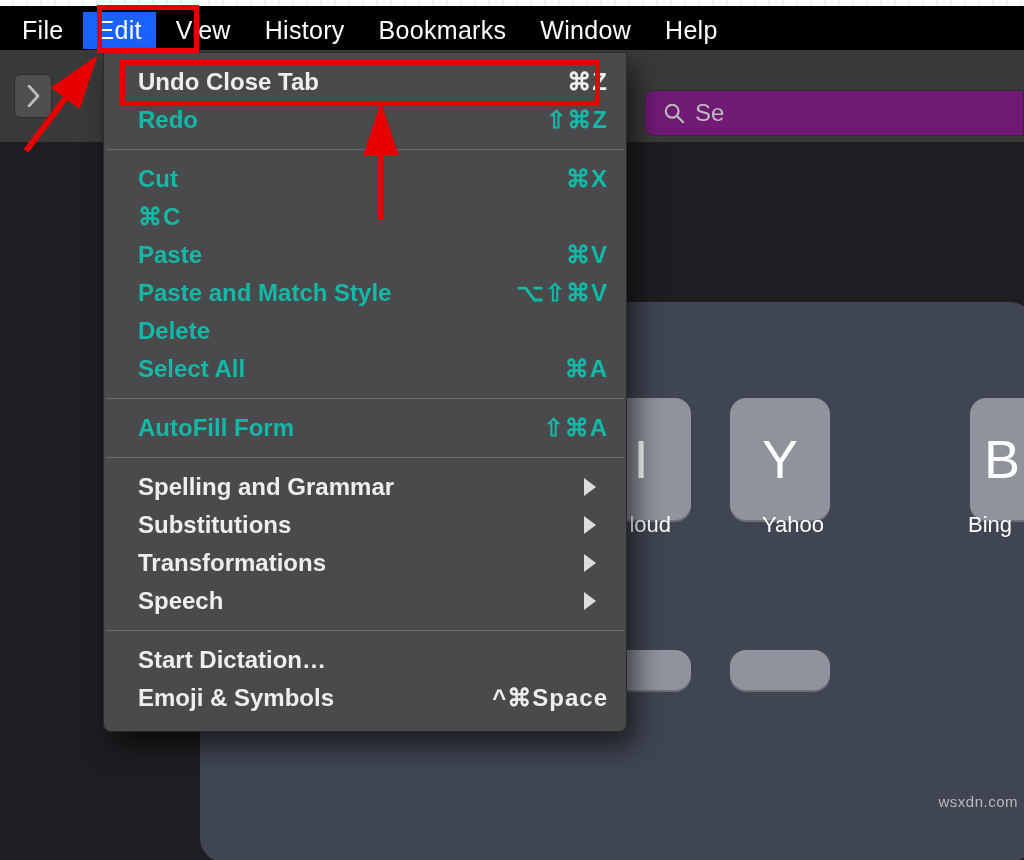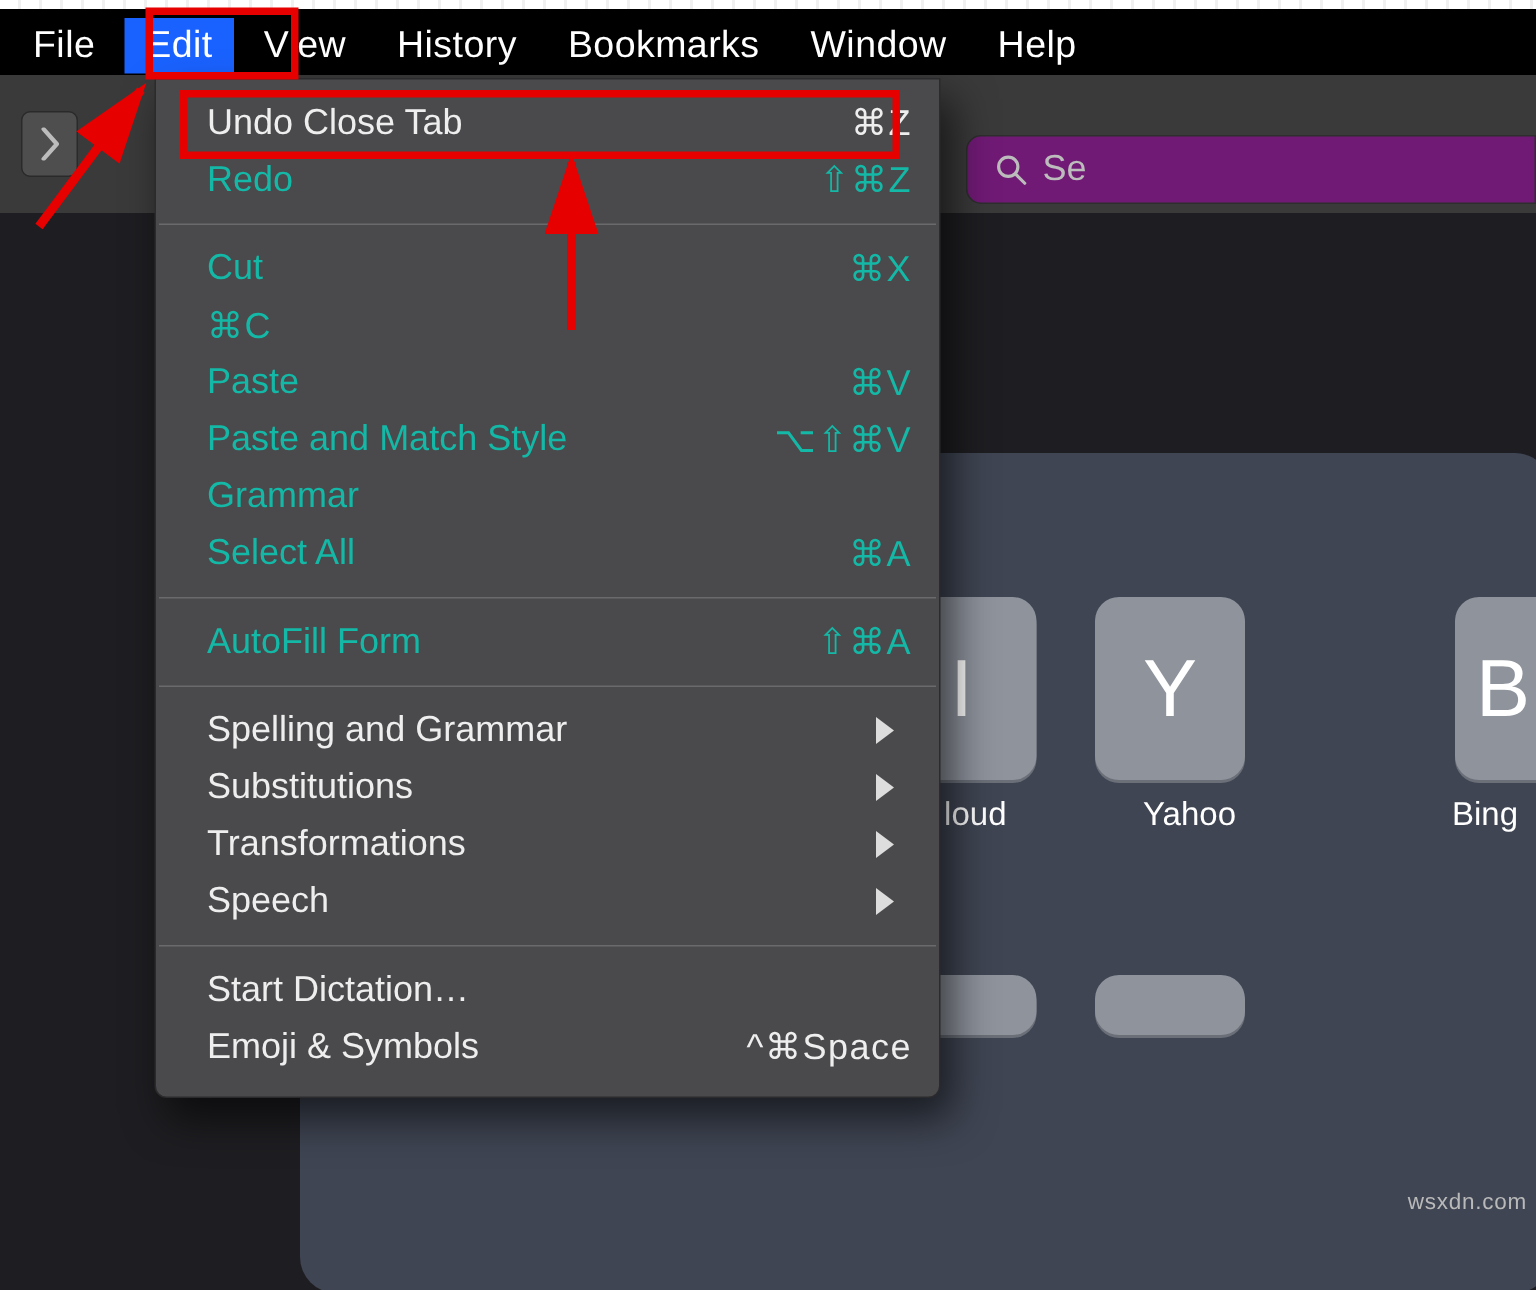--- a/index.html
+++ b/index.html
@@ -56,39 +56,39 @@
   .key {
     position: absolute; width: 100px; height: 122px;
     background: #8e939c; border-radius: 16px; color: #fff;
     display: flex; align-items: center; justify-content: center;
     font-size: 54px; font-weight: 500; box-shadow: 0 2px 0 #6a6f78;
   }
   .key-i { top: 256px; right: 333px; }
   .key-y { top: 256px; right: 194px; }
   .key-b { top: 256px; right: -6px; width: 60px; border-radius: 16px 0 0 16px; justify-content: flex-start; padding-left: 14px;}
   .key-label {
-    position: absolute; top: 388px; color: #fff; font-size: 22px; font-weight: 500;
+    position: absolute; top: 370px; color: #fff; font-size: 22px; font-weight: 500;
   }
   .lbl-cloud { right: 353px; }
   .lbl-yahoo { right: 200px; }
   .lbl-bing  { right: 12px; }
   
   .key-w { top: 508px; right: 333px; height: 40px; }
   .key-x { top: 508px; right: 194px; height: 40px; }
 
   
   .dropdown {
     position: absolute; top: 52px; left: 103px; width: 524px;
     background: #4a4a4d; border: 1px solid #2b2b2d; border-radius: 0 0 8px 8px;
     box-shadow: 8px 14px 28px rgba(0,0,0,0.6);
     padding: 10px 0 14px 0;
   }
   .dropdown .item {
     display: flex; align-items: center; height: 38px;
-    padding: 0 18px 0 34px; color: #eee; font-size: 24px; font-weight: 400;
+    padding: 0 18px 0 34px; color: #eee; font-size: 24px; font-weight: 700;
     position: relative;
   }
   .dropdown .item.disabled { color: #14b8a6; }
   .dropdown .item .label { flex: 1; white-space: nowrap; }
   .dropdown .item .shortcut { color: inherit; font-size: 24px; letter-spacing: 1px; white-space: nowrap; }
   .dropdown .sep { height: 1px; background: #6a6a6c; margin: 10px 2px; }
   .submenu-arrow {
     position: absolute; right: 30px;
     width: 0; height: 0; border-top: 9px solid transparent; border-bottom: 9px solid transparent;
     border-left: 12px solid #ddd;
@@ -177,21 +177,21 @@
     </div>
     <div class="item disabled">
       <span class="label">Paste</span>
       <span class="shortcut">⌘V</span>
     </div>
     <div class="item disabled">
       <span class="label">Paste and Match Style</span>
       <span class="shortcut">⌥⇧⌘V</span>
     </div>
     <div class="item disabled">
-      <span class="label">Grammar</span>
+      <span class="label">Delete</span>
     </div>
     <div class="item disabled">
       <span class="label">Select All</span>
       <span class="shortcut">⌘A</span>
     </div>
     <div class="sep"></div>
     <div class="item disabled">
       <span class="label">AutoFill Form</span>
       <span class="shortcut">⇧⌘A</span>
     </div>

